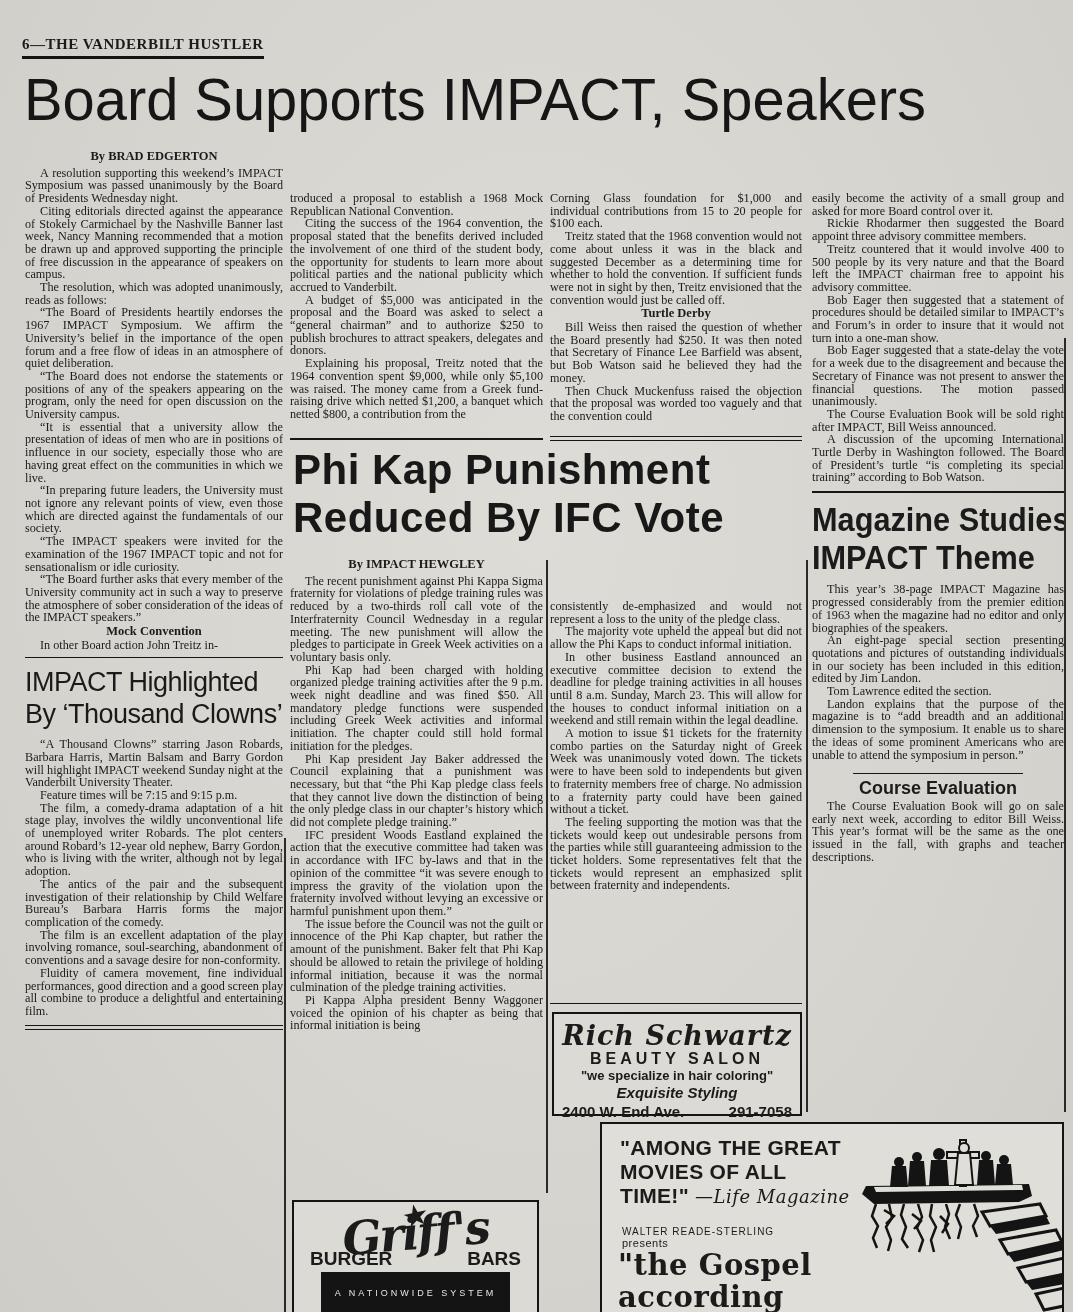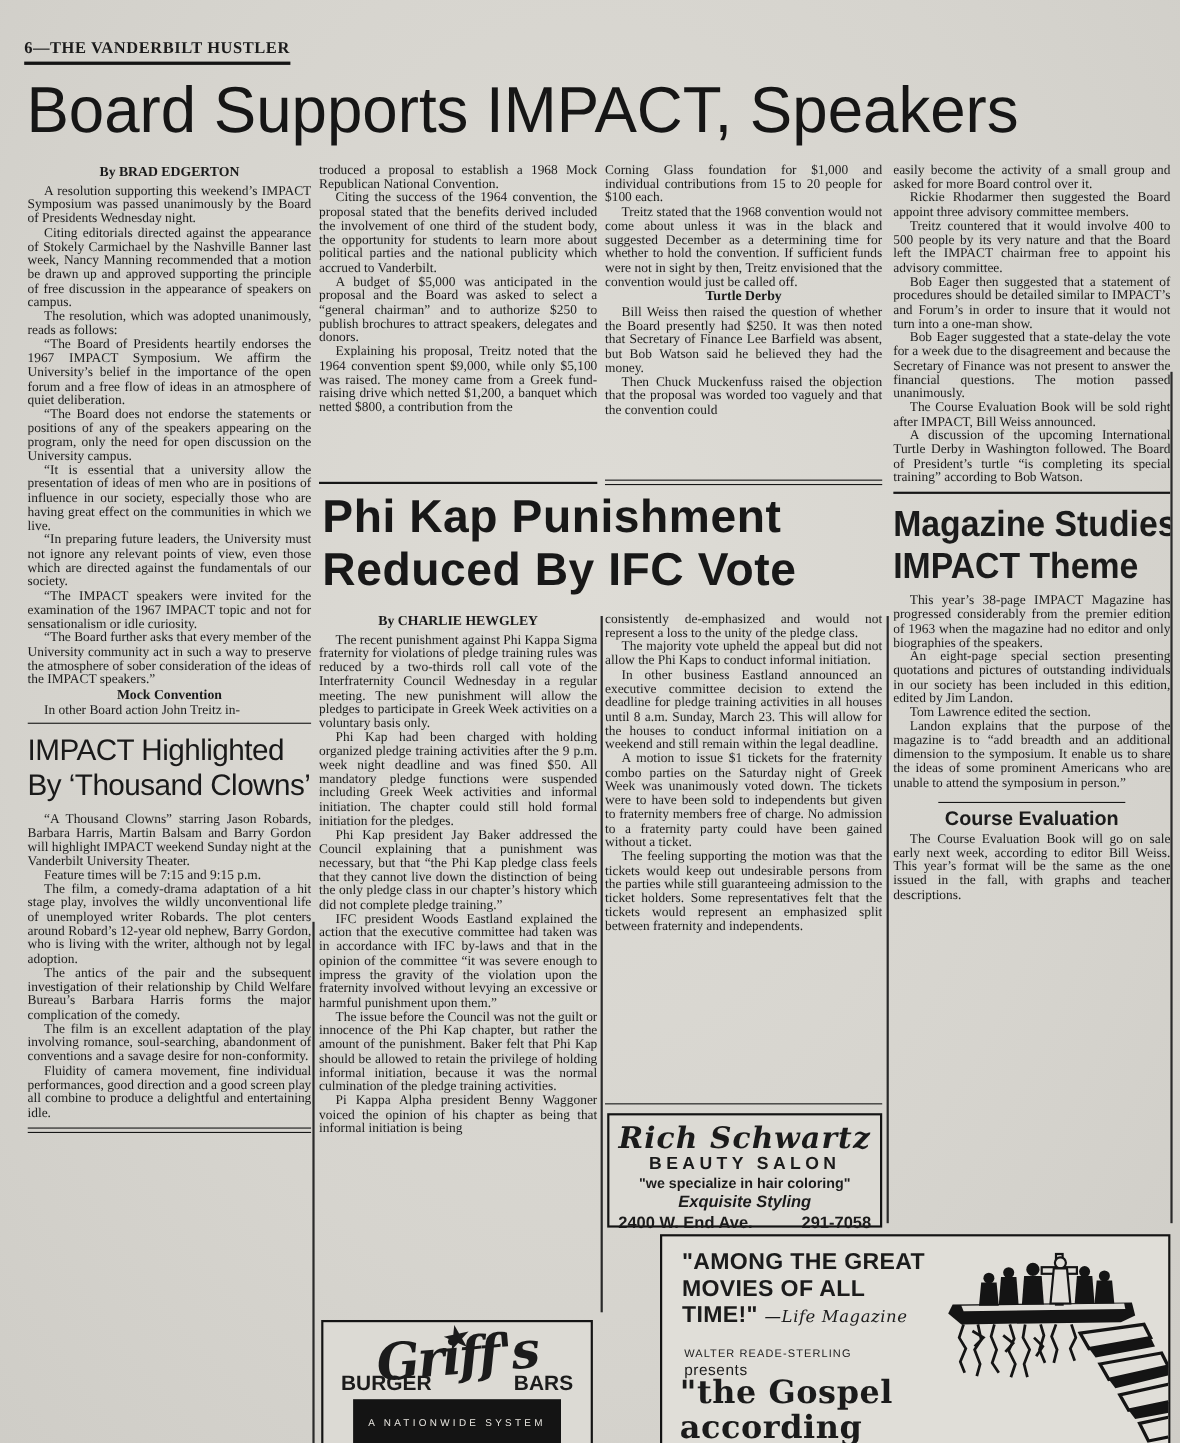--- a/index.html
+++ b/index.html
@@ -18,21 +18,21 @@
   
   .main-headline{
     left:24px; top:66px; white-space:nowrap; color:#161616;
     font-family:"Liberation Sans",sans-serif; font-weight:400; font-size:59px;
     transform:scaleX(.98); transform-origin:left;
   }
   
   .col{position:absolute; overflow:hidden;}
   .article{font-size:12.2px; line-height:12.7px; text-align:justify;}
   .article p{margin:0; text-indent:15px;}
-  .article p.noindent{text-indent:0;}
+  .article p.noindent{text-indent:0;margin-top:44px;}
   .byline{text-align:center; font-weight:bold; font-size:12.5px; margin:2px 0 4px; text-indent:0;}
   .subhead{text-align:center; font-weight:bold; font-size:12.5px; margin:1px 0; text-indent:0;}
   .rule{border:none; border-top:2px solid #161616; margin:7px 0;}
   .rule-thin{border:none; border-top:1.5px solid #161616; margin:6px 0;}
   .rule-double{border:none; height:3px; border-top:1.5px solid #161616; border-bottom:1.5px solid #161616; margin:7px 0 5px;}
   .vrule{position:absolute; width:1.5px; background:#2a2a2a;}
   .hrule-abs{position:absolute; border:none; border-top:2px solid #161616; margin:0;}
   .hrule-abs.dbl{border-top:1.2px solid #161616; border-bottom:1.2px solid #161616; height:3px;}
   
   .clowns-headline{
@@ -59,23 +59,23 @@
   .schwartz .l3{font-weight:700; font-size:15px; font-style:italic; line-height:1.2;}
   .schwartz .row{display:flex; justify-content:space-between; font-weight:700; font-size:15px; margin-top:1px;gap:32px;}
   .griffs{left:292px; top:1200px; width:247px; height:130px; position:absolute; text-align:center; overflow:hidden;}
   .griffs .star{position:absolute; left:108px; top:-4px; font-size:30px; transform:rotate(-12deg);}
   .griffs .logo{font-family:"DejaVu Serif",serif; font-style:italic; font-weight:bold; font-size:46px; line-height:1; margin-top:8px; transform:rotate(-5deg); letter-spacing:-2px;}
   .griffs .bb{display:flex; justify-content:space-between; padding:0 16px; font-family:"Liberation Sans",sans-serif; font-weight:700; font-size:19px; margin-top:-8px;}
   .griffs .banner{background:#141414; color:#e8e6e0; width:78%; margin:2px auto 0; font-family:"Liberation Sans",sans-serif; font-size:9px; letter-spacing:3px; padding:16px 0;}
   .griffs .addr{font-family:"Liberation Sans",sans-serif; font-weight:700; font-size:12.5px; margin-top:3px;}
   .gospel{left:600px; top:1122px; width:464px; height:195px; position:absolute; background:#e0ded8; overflow:hidden;}
   .gospel .quote{position:absolute; left:18px; top:12px; width:235px; font-family:"Liberation Sans",sans-serif; font-weight:700; font-size:21px; line-height:1.14; letter-spacing:.3px;}
-  .gospel .attr{font-family:"DejaVu Serif",serif; font-style:italic; font-weight:normal; font-size:15px; letter-spacing:.5px;}
+  .gospel .attr{font-family:"DejaVu Serif",serif; font-style:italic; font-weight:normal; font-size:18px; letter-spacing:.5px;}
   .gospel .presenter{position:absolute; left:20px; top:102px; font-family:"Liberation Sans",sans-serif; font-size:10px; letter-spacing:1px;}
-  .gospel .presents{font-size:14px; letter-spacing:.5px; font-weight:normal;}
+  .gospel .presents{font-size:11px; letter-spacing:.5px; font-weight:normal;}
   .gospel .title{position:absolute; left:16px; top:126px; font-family:"DejaVu Serif",serif; font-weight:bold; font-size:29px; line-height:1.1; letter-spacing:.5px;}
   .gospel svg{position:absolute; right:-2px; top:0;}
 </style>
 </head>
 <body>
 
 <div id="page">
 
   <div class="abs masthead">6—THE VANDERBILT HUSTLER</div>
 
@@ -100,21 +100,21 @@
     <div class="clowns-headline">
       <div>IMPACT Highlighted</div>
       <div>By ‘Thousand Clowns’</div>
     </div>
     <div>
         <p>“A Thousand Clowns” starring Jason Robards, Barbara Harris, Martin Balsam and Barry Gordon will highlight IMPACT weekend Sunday night at the Vanderbilt University Theater.</p>
         <p>Feature times will be 7:15 and 9:15 p.m.</p>
         <p>The film, a comedy-drama adaptation of a hit stage play, involves the wildly unconventional life of unemployed writer Robards. The plot centers around Robard’s 12-year old nephew, Barry Gordon, who is living with the writer, although not by legal adoption.</p>
         <p>The antics of the pair and the subsequent investigation of their relationship by Child Welfare Bureau’s Barbara Harris forms the major complication of the comedy.</p>
         <p>The film is an excellent adaptation of the play involving romance, soul-searching, abandonment of conventions and a savage desire for non-conformity.</p>
-        <p>Fluidity of camera movement, fine individual performances, good direction and a good screen play all combine to produce a delightful and entertaining idle.</p>
+        <p>Fluidity of camera movement, fine individual performances, good direction and a good screen play all combine to produce a delightful and entertaining film.</p>
       </div>
     <hr class="rule-double">
   </div>
 
   <div class="col article" style="left:290px; top:148px; width:253px; height:288px;">
     <div>
         <p class="noindent">troduced a proposal to establish a 1968 Mock Republican National Convention.</p>
         <p>Citing the success of the 1964 convention, the proposal stated that the benefits derived included the involvement of one third of the student body, the opportunity for students to learn more about political parties and the national publicity which accrued to Vanderbilt.</p>
         <p>A budget of $5,000 was anticipated in the proposal and the Board was asked to select a “general chairman” and to authorize $250 to publish brochures to attract speakers, delegates and donors.</p>
         <p>Explaining his proposal, Treitz noted that the 1964 convention spent $9,000, while only $5,100 was raised. The money came from a Greek fund-raising drive which netted $1,200, a banquet which netted $800, a contribution from the</p>
@@ -160,21 +160,21 @@
     <div class="ce-head">Course Evaluation</div>
     <p>The Course Evaluation Book will go on sale early next week, according to editor Bill Weiss. This year’s format will be the same as the one issued in the fall, with graphs and teacher descriptions.</p>
   </div>
 
   <div class="abs phikap-headline">
     <div>Phi Kap Punishment</div>
     <div>Reduced By IFC Vote</div>
   </div>
 
   <div class="col article" style="left:290px; top:556px; width:253px; height:638px;">
-    <div class="byline">By CHARLIE HEWGLEY</div>
+    <div class="byline">By IMPACT HEWGLEY</div>
     <div>
         <p>The recent punishment against Phi Kappa Sigma fraternity for violations of pledge training rules was reduced by a two-thirds roll call vote of the Interfraternity Council Wednesday in a regular meeting. The new punishment will allow the pledges to participate in Greek Week activities on a voluntary basis only.</p>
         <p>Phi Kap had been charged with holding organized pledge training activities after the 9 p.m. week night deadline and was fined $50. All mandatory pledge functions were suspended including Greek Week activities and informal initiation. The chapter could still hold formal initiation for the pledges.</p>
         <p>Phi Kap president Jay Baker addressed the Council explaining that a punishment was necessary, but that “the Phi Kap pledge class feels that they cannot live down the distinction of being the only pledge class in our chapter’s history which did not complete pledge training.”</p>
         <p>IFC president Woods Eastland explained the action that the executive committee had taken was in accordance with IFC by-laws and that in the opinion of the committee “it was severe enough to impress the gravity of the violation upon the fraternity involved without levying an excessive or harmful punishment upon them.”</p>
         <p>The issue before the Council was not the guilt or innocence of the Phi Kap chapter, but rather the amount of the punishment. Baker felt that Phi Kap should be allowed to retain the privilege of holding informal initiation, because it was the normal culmination of the pledge training activities.</p>
         <p>Pi Kappa Alpha president Benny Waggoner voiced the opinion of his chapter as being that informal initiation is being</p>
       </div>
   </div>
 

